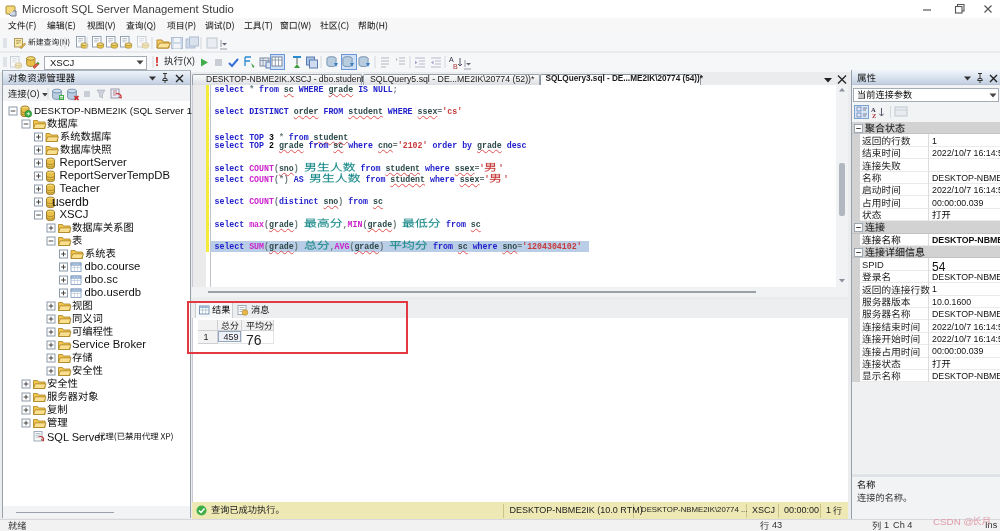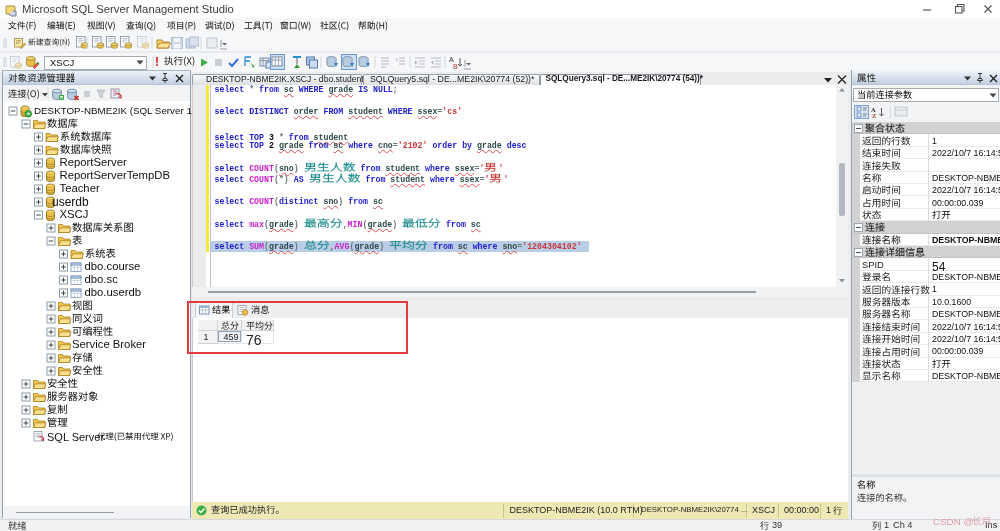--- a/index.html
+++ b/index.html
@@ -1394,21 +1394,21 @@
     <g transform="matrix(0.009200,0,0,-0.009200,0,8.096)" fill="#333" style="">
       <use href="#g125" x="0"></use>
       <use href="#g126" x="1000"></use>
     </g>
   </svg>
 <svg class="cn" style="left:760px;top:520.8px;" width="11" height="11">
     <g transform="matrix(0.009200,0,0,-0.009200,0,8.096)" fill="#333" style="">
       <use href="#g36" x="0"></use>
     </g>
   </svg>
-<div class="t" style="left:772px;top:521.2px;font-size:9.2px;color:#333;">39</div>
+<div class="t" style="left:772px;top:521.2px;font-size:9.2px;color:#333;">43</div>
 <svg class="cn" style="left:872px;top:520.8px;" width="11" height="11">
     <g transform="matrix(0.009200,0,0,-0.009200,0,8.096)" fill="#333" style="">
       <use href="#g127" x="0"></use>
     </g>
   </svg>
 <div class="t" style="left:884px;top:521.2px;font-size:9.2px;color:#333;">1</div>
 <div class="t" style="left:893px;top:521.2px;font-size:9.2px;color:#333;">Ch 4</div>
 <div class="t" style="left:985px;top:521.2px;font-size:9.2px;color:#333;">Ins</div>
 <div class="t" style="left:933px;top:516.5px;font-size:9.8px;color:#dd95a2;opacity:.92">CSDN @</div>
 <svg class="cn" style="left:972px;top:516.2px;opacity:.92" width="21" height="12">

